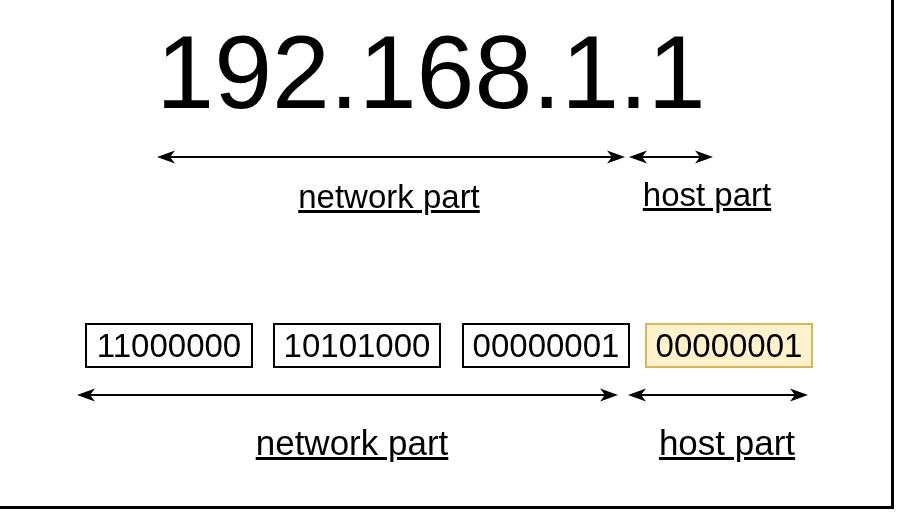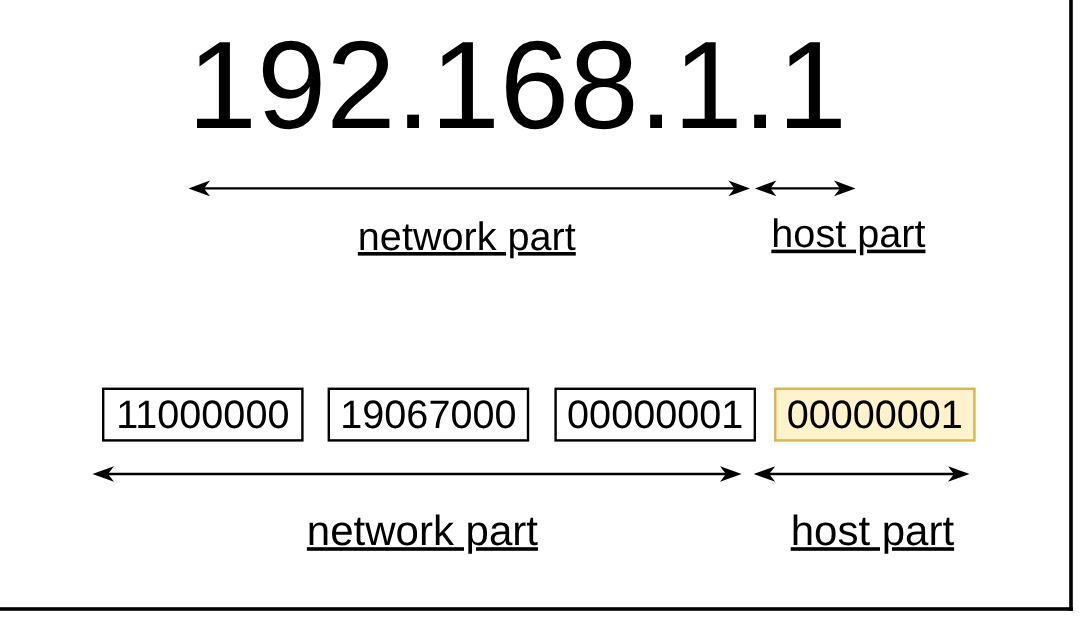--- a/index.html
+++ b/index.html
@@ -89,21 +89,21 @@
   <svg class="arrow" style="left:629px; top:149px;" width="84" height="16">
     <line x1="8" y1="8" x2="76" y2="8" stroke="#000" stroke-width="2"></line>
     <polygon points="0,8 18,1.5 13,8 18,14.5" fill="#000"></polygon>
     <polygon points="84,8 66,1.5 71,8 66,14.5" fill="#000"></polygon>
   </svg>
 
   <div class="part-label top-row" style="left:389px; top:180px;">network part</div>
   <div class="part-label top-row" style="left:707px; top:178px;">host part</div>
 
   <div class="bit-box" style="left:85px;">11000000</div>
-  <div class="bit-box" style="left:273px;">19067000</div>
+  <div class="bit-box" style="left:273px;">10101000</div>
   <div class="bit-box" style="left:462px;">00000001</div>
   <div class="bit-box highlight" style="left:645px;">00000001</div>
 
   <svg class="arrow" style="left:77px; top:387px;" width="541" height="16">
     <line x1="9" y1="8" x2="532" y2="8" stroke="#000" stroke-width="2"></line>
     <polygon points="0,8 18,1.5 13,8 18,14.5" fill="#000"></polygon>
     <polygon points="541,8 523,1.5 528,8 523,14.5" fill="#000"></polygon>
   </svg>
   <svg class="arrow" style="left:628px; top:387px;" width="180" height="16">
     <line x1="9" y1="8" x2="171" y2="8" stroke="#000" stroke-width="2"></line>

